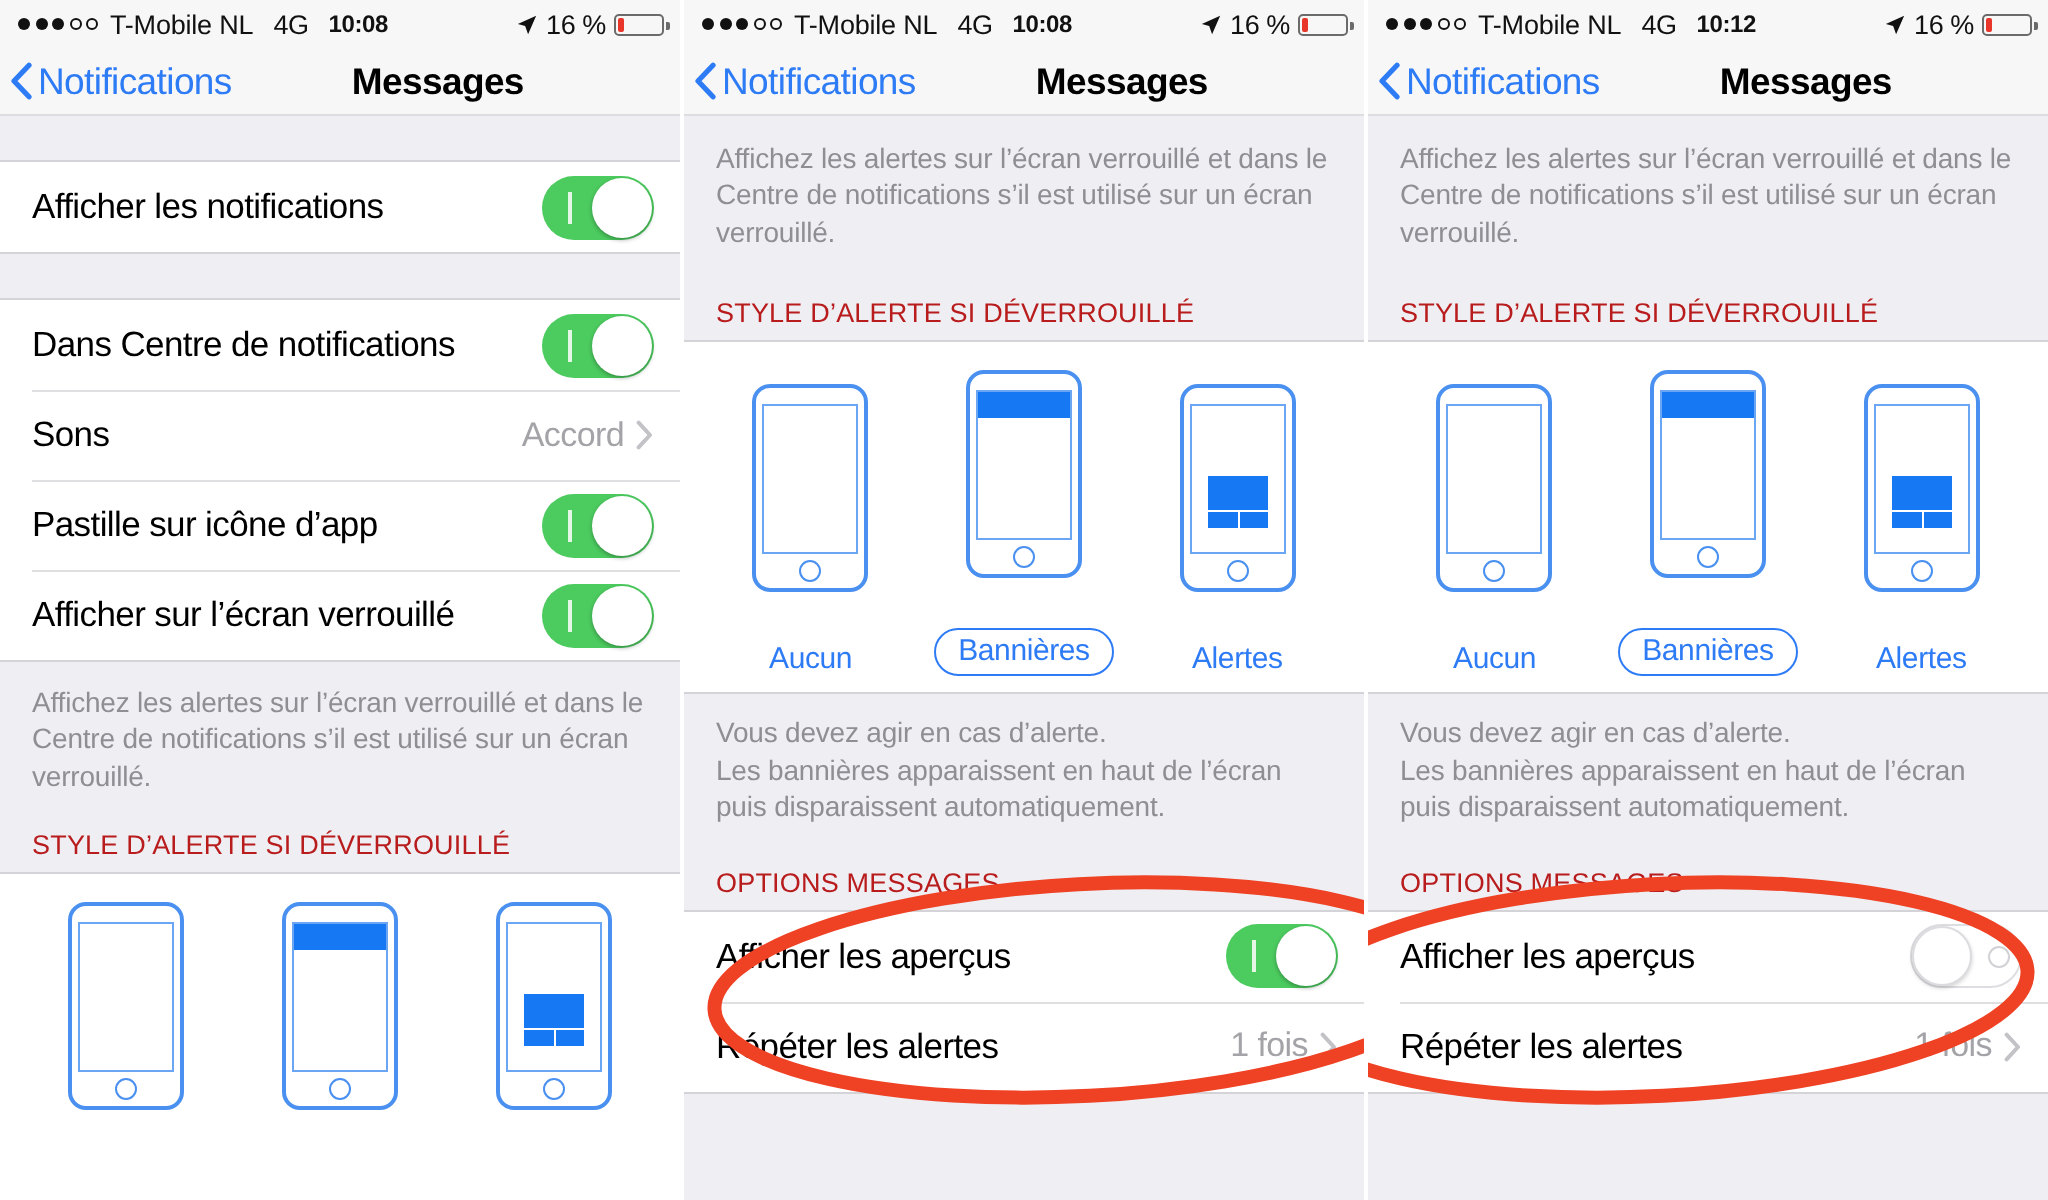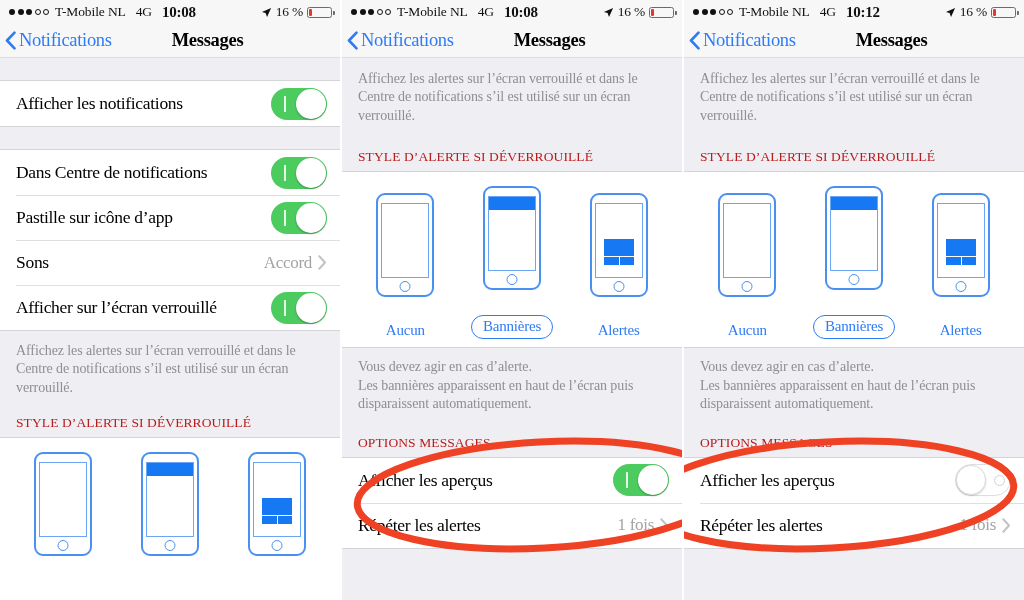--- a/index.html
+++ b/index.html
@@ -5,21 +5,20 @@
   * { box-sizing: border-box; margin: 0; padding: 0; }
   html, body {
     width: 1024px; height: 600px;
     background: #ffffff;
     font-family: "Liberation Sans", sans-serif;
     overflow: hidden;
   }
   .screens {
     display: flex; width: 1024px; height: 600px;
     position: relative;
-    font-family: Liberation Serif, serif;
   }
   .panel {
     position: relative;
     width: 342px; height: 600px;
     background: #eeeef3;
     overflow: hidden;
     border-right: 2px solid #ffffff;
   }
   .panel:last-child { width: 340px; border-right: none; }
 
@@ -30,21 +29,21 @@
     padding: 0 8px 0 9px;
     font-size: 13.5px; color: #111; font-weight: 600;
     letter-spacing: -0.2px;
   }
   .sb-left { display: flex; align-items: center; gap: 6px; }
   .dots { display: flex; align-items: center; gap: 2.5px; }
   .dot { width: 6px; height: 6px; border-radius: 50%; background: #111; }
   .dot.hollow { background: transparent; border: 1px solid #111; width: 6px; height: 6px; }
   .carrier { font-weight: 400; font-size: 13.5px; letter-spacing: -0.1px; }
   .netmode { font-weight: 400; font-size: 13.5px; margin-left: 4px; }
-  .sbtime { font-weight: 700; font-size: 15px; margin-left: 4px; }
+  .sbtime { font-weight: 700; font-size: 12px; margin-left: 4px; }
   .sb-right { margin-left: auto; display: flex; align-items: center; gap: 4px; }
   .loc-arrow { width: 11px; height: 11px; display: block; }
   .batt-pct { font-weight: 400; font-size: 13.5px; }
   .batt {
     width: 25px; height: 11px; border: 1px solid #6b6b6b;
     border-radius: 2.5px; position: relative; display: flex; align-items: center;
     padding: 1px;
   }
   .batt::after {
     content: ""; position: absolute; right: -3.5px; top: 3px;
@@ -216,35 +215,35 @@
         <div class="row">
           <span class="row-label">Dans Centre de notifications</span>
           <span class="row-right">
             <span class="switch on">
                 <i class="bar"></i>
                 <i class="knob"></i>
               </span>
           </span>
         </div>
         <div class="row">
-          <span class="row-label">Pastille sur icône d’app</span>
-          <span class="row-right">
-            <span class="switch on">
-                <i class="bar"></i>
-                <i class="knob"></i>
-              </span>
-          </span>
-        </div>
-        <div class="row">
           <span class="row-label">Sons</span>
           <span class="row-right">
             <span class="row-value">Accord</span>
             <svg class="disclosure" viewBox="0 0 9 15">
               <path d="M1.3 1.3 L7 7.5 L1.3 13.7" stroke="#c2c2c7" stroke-width="2" fill="none" stroke-linecap="round" stroke-linejoin="round"></path>
             </svg>
+          </span>
+        </div>
+        <div class="row">
+          <span class="row-label">Pastille sur icône d’app</span>
+          <span class="row-right">
+            <span class="switch on">
+                <i class="bar"></i>
+                <i class="knob"></i>
+              </span>
           </span>
         </div>
         <div class="row">
           <span class="row-label">Afficher sur l’écran verrouillé</span>
           <span class="row-right">
             <span class="switch on">
                 <i class="bar"></i>
                 <i class="knob"></i>
               </span>
           </span>

